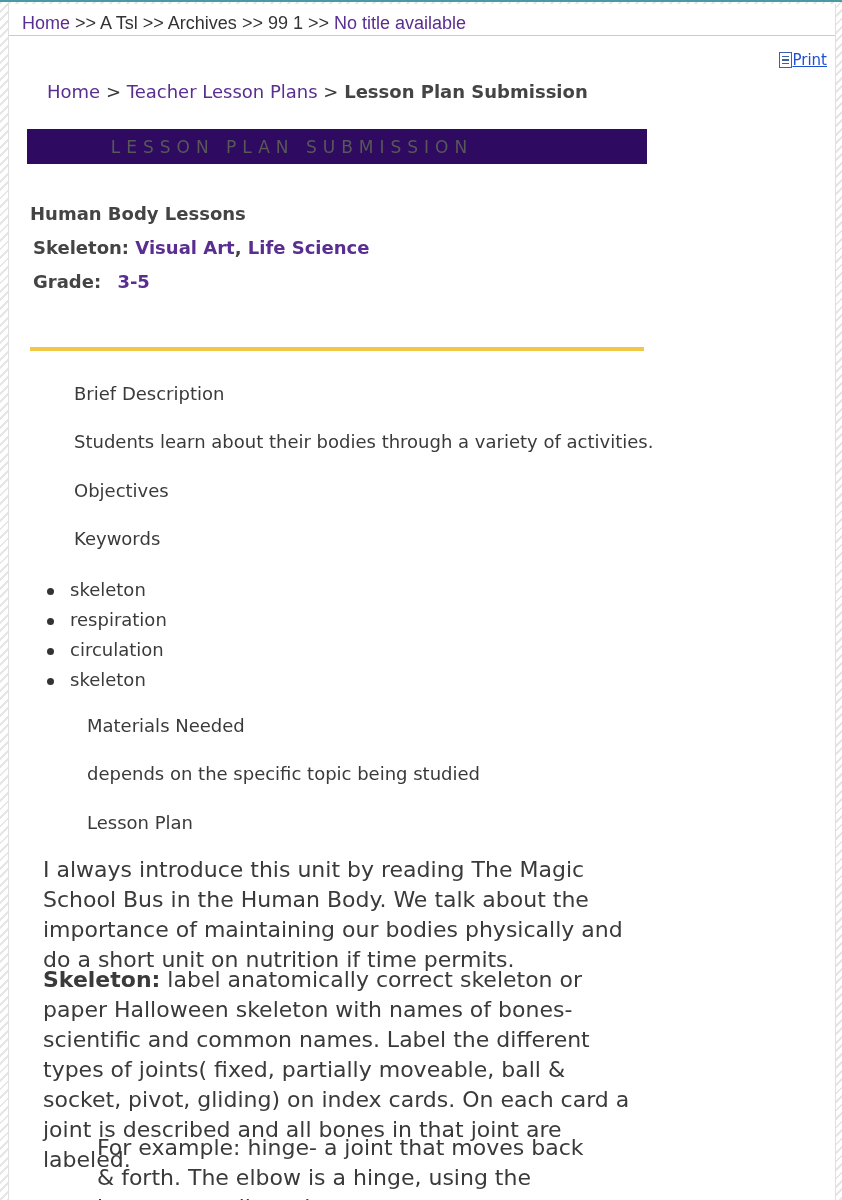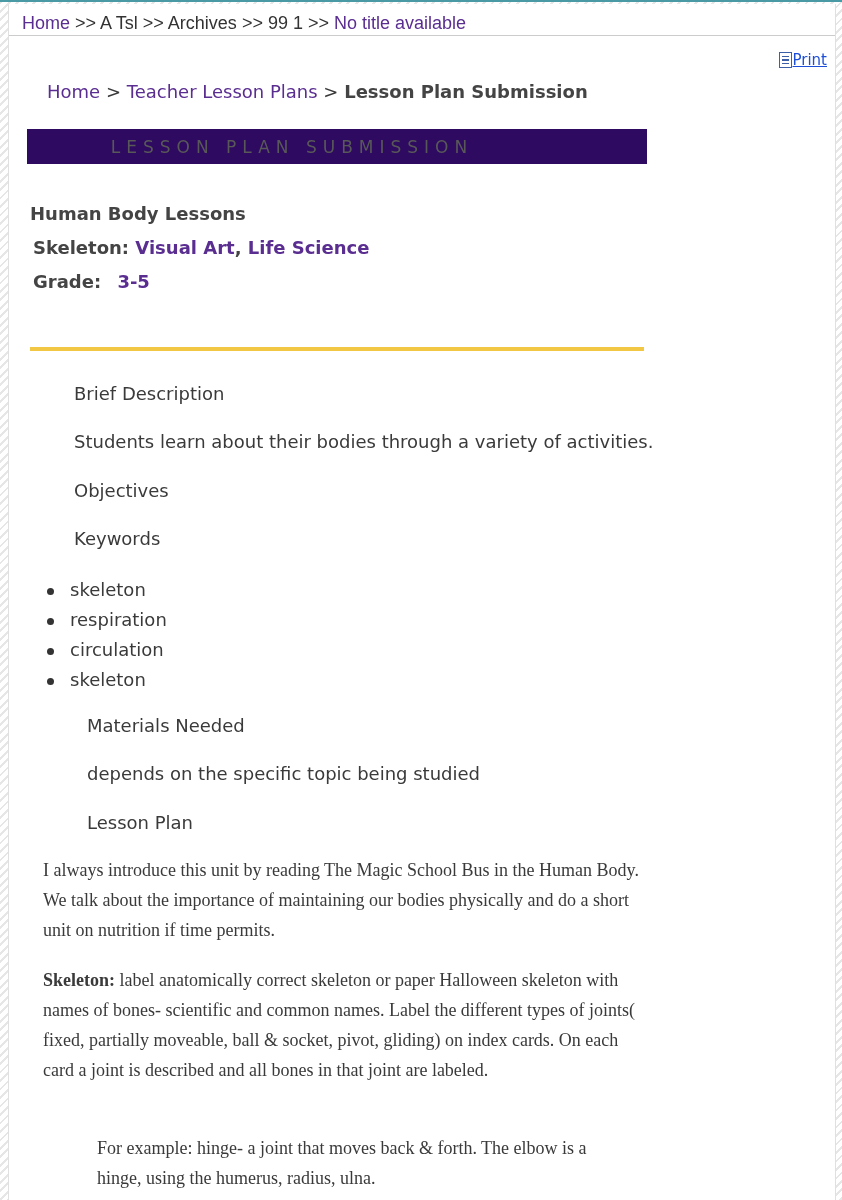--- a/index.html
+++ b/index.html
@@ -55,21 +55,21 @@
   .banner span {
     color: #585858; font-size: 17px; letter-spacing: 6px;
     text-transform: uppercase; padding-right: 90px;
   }
   .title { position: absolute; left: 21px; top: 199px; font-size: 18px; font-weight: bold; color: #444; }
   .subject { position: absolute; left: 24px; top: 233px; font-size: 18px; font-weight: bold; color: #444; }
   .grade { position: absolute; left: 24px; top: 267px; font-size: 18px; font-weight: bold; color: #444; }
   .purple { color: #5a2d91; text-align: center; }
   .rule { position: absolute; left: 21px; top: 343px; width: 614px; height: 4px; background: #f2c744; }
   .txt { position: absolute; font-size: 18px; color: #3a3a3a; white-space: nowrap; margin-left: 44px; }
-  .para { position: absolute; font-size: 18px; color: #3a3a3a; line-height: 30px; font-family: Liberation Serif, serif; }
+  .para { position: absolute; font-size: 22px; color: #3a3a3a; line-height: 30px; }
   ul.kw { position: absolute; left: 38px; top: 571px; list-style: none; }
   ul.kw li { font-size: 18px; height: 30px; line-height: 30px; position: relative; padding-left: 23px; }
   ul.kw li::before {
     content: ""; position: absolute; left: 0; top: 13px; width: 7px; height: 7px;
     border-radius: 50%; background: #333;
   }
 </style>
 </head>
 <body>
 

